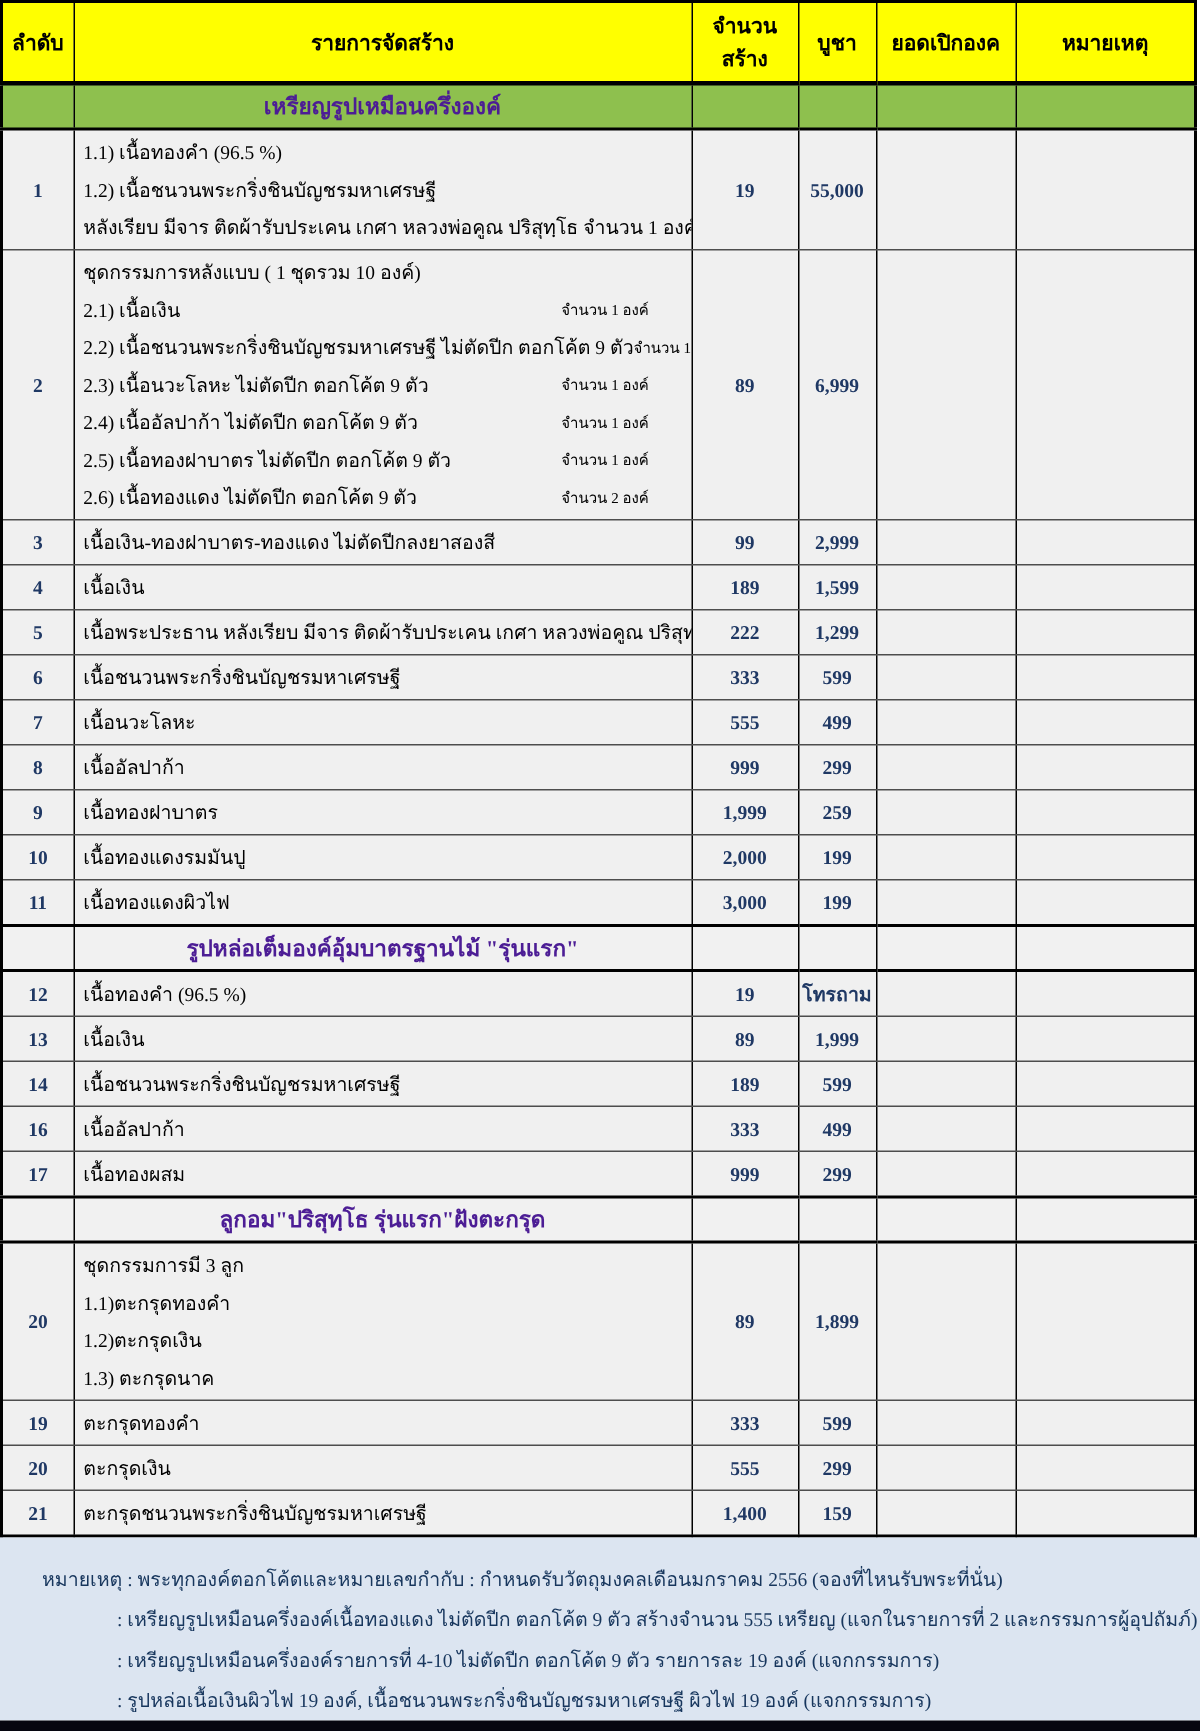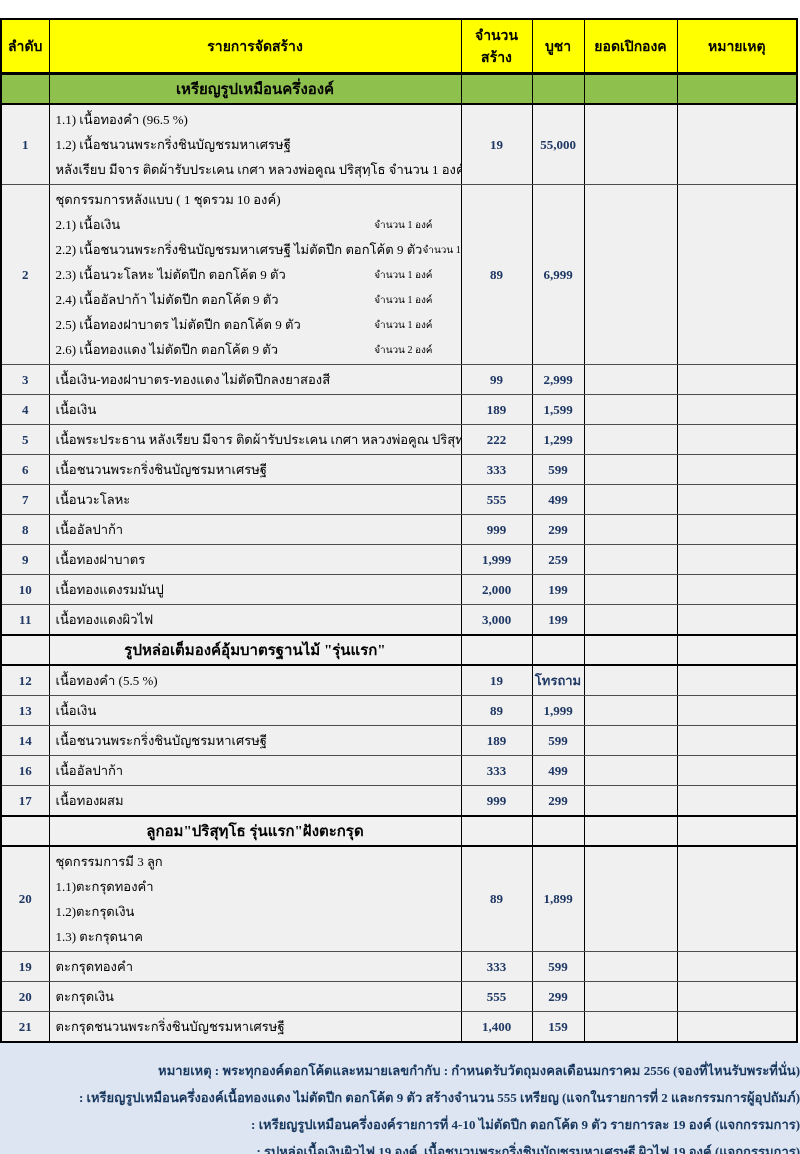--- a/index.html
+++ b/index.html
@@ -17,21 +17,20 @@
     --num-color:#1f3864;
     --notes-bg:#dce5f1;
     --notes-text:#17365d;
     --bar-color:#06060f;
   }
   table{
     border-collapse:collapse;
     table-layout:fixed;
     width:798px;
     border:2px solid #000;
-    margin-top:18px;
   }
   col.c-no{width:48px;}
   col.c-item{width:412px;}
   col.c-qty{width:71px;}
   col.c-price{width:52px;}
   col.c-booked{width:93px;}
   col.c-note{width:120px;}
 
   th{
     background:var(--header-bg);
@@ -57,21 +56,21 @@
     border-top:2px solid #000;
     border-bottom:2px solid #000;
     height:26px;
   }
   tr.section-row.green td{ background:var(--section-green); }
   tr.section-row.gray td{ background:#f1f1f1; }
   .section-title{
     text-align:center;
     font-weight:bold;
     font-size:15px;
-    color:#000000;
+    color:#4c1d95;
     padding:0 4px;
   }
   td.cell-no{
     text-align:center;
     font-weight:bold;
     font-size:13px;
     color:var(--num-color);
   }
   td.cell-items{ padding:2px 0; }
   .line{
@@ -100,26 +99,25 @@
 
   .notes{
     flex:1;
     background:var(--notes-bg);
     padding:14px 0 0 0;
     display:flex;
     flex-direction:column;
   }
   .note-line{
     font-size:13px;
-    font-weight:bold;
+    font-weight:normal;
     color:var(--notes-text);
     line-height:27px;
     white-space:nowrap;
     padding-left:78px;
-    text-align:right;
   }
   .note-line.first{ padding-left:28px; }
   .bottom-bar{
     height:8px;
     background:var(--bar-color);
   }
 </style>
 </head>
 <body>
 
@@ -318,21 +316,21 @@
         <td class="section-title">รูปหล่อเต็มองค์อุ้มบาตรฐานไม้ "รุ่นแรก"</td>
         <td class="cell-empty"></td>
         <td class="cell-empty"></td>
         <td class="cell-empty"></td>
         <td class="cell-empty"></td>
       </tr>
       <tr class="item-row">
         <td class="cell-no">12</td>
         <td class="cell-items">
           <div class="line">
-            <span>เนื้อทองคำ (5.5 %)</span>
+            <span>เนื้อทองคำ (96.5 %)</span>
           </div>
         </td>
         <td class="cell-num">19</td>
         <td class="cell-num">โทรถาม</td>
         <td class="cell-empty"></td>
         <td class="cell-empty"></td>
       </tr>
       <tr class="item-row">
         <td class="cell-no">13</td>
         <td class="cell-items">

